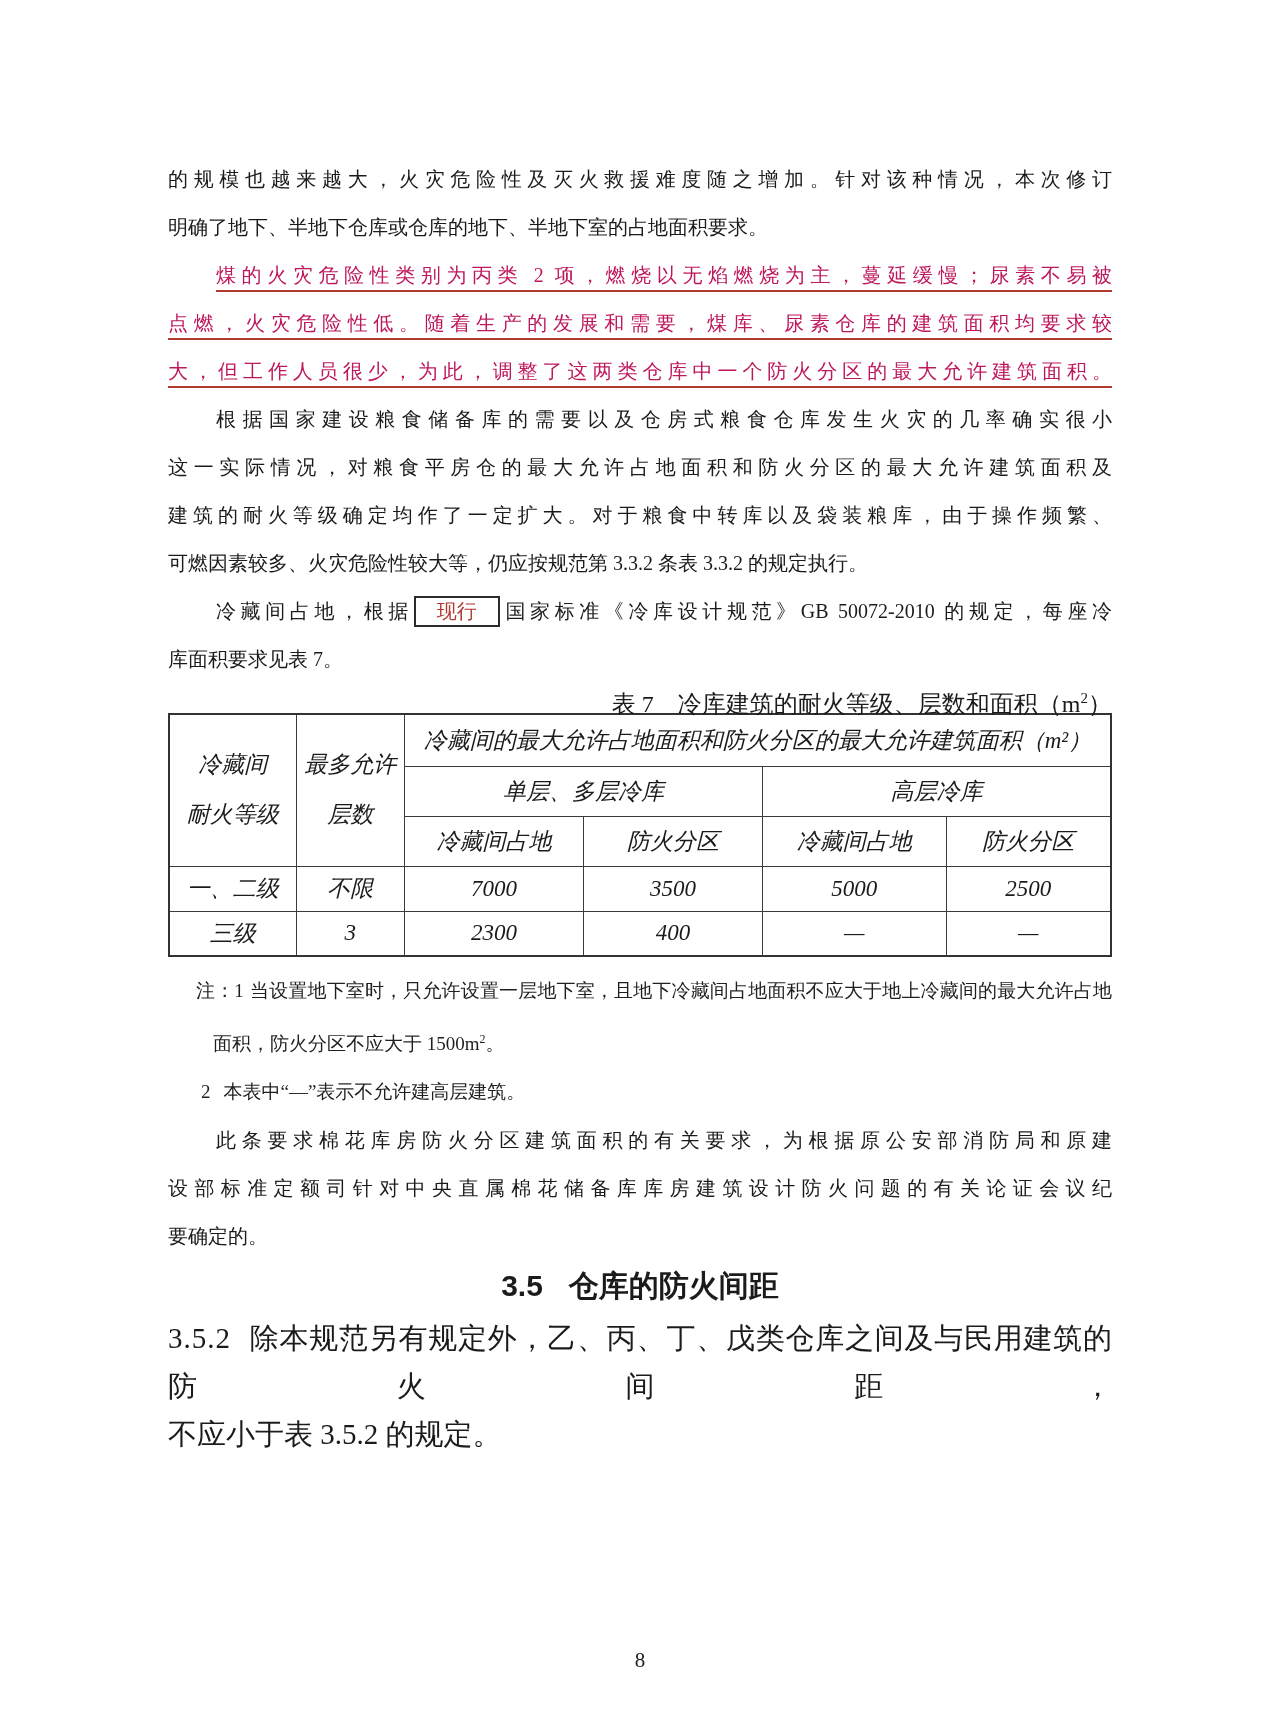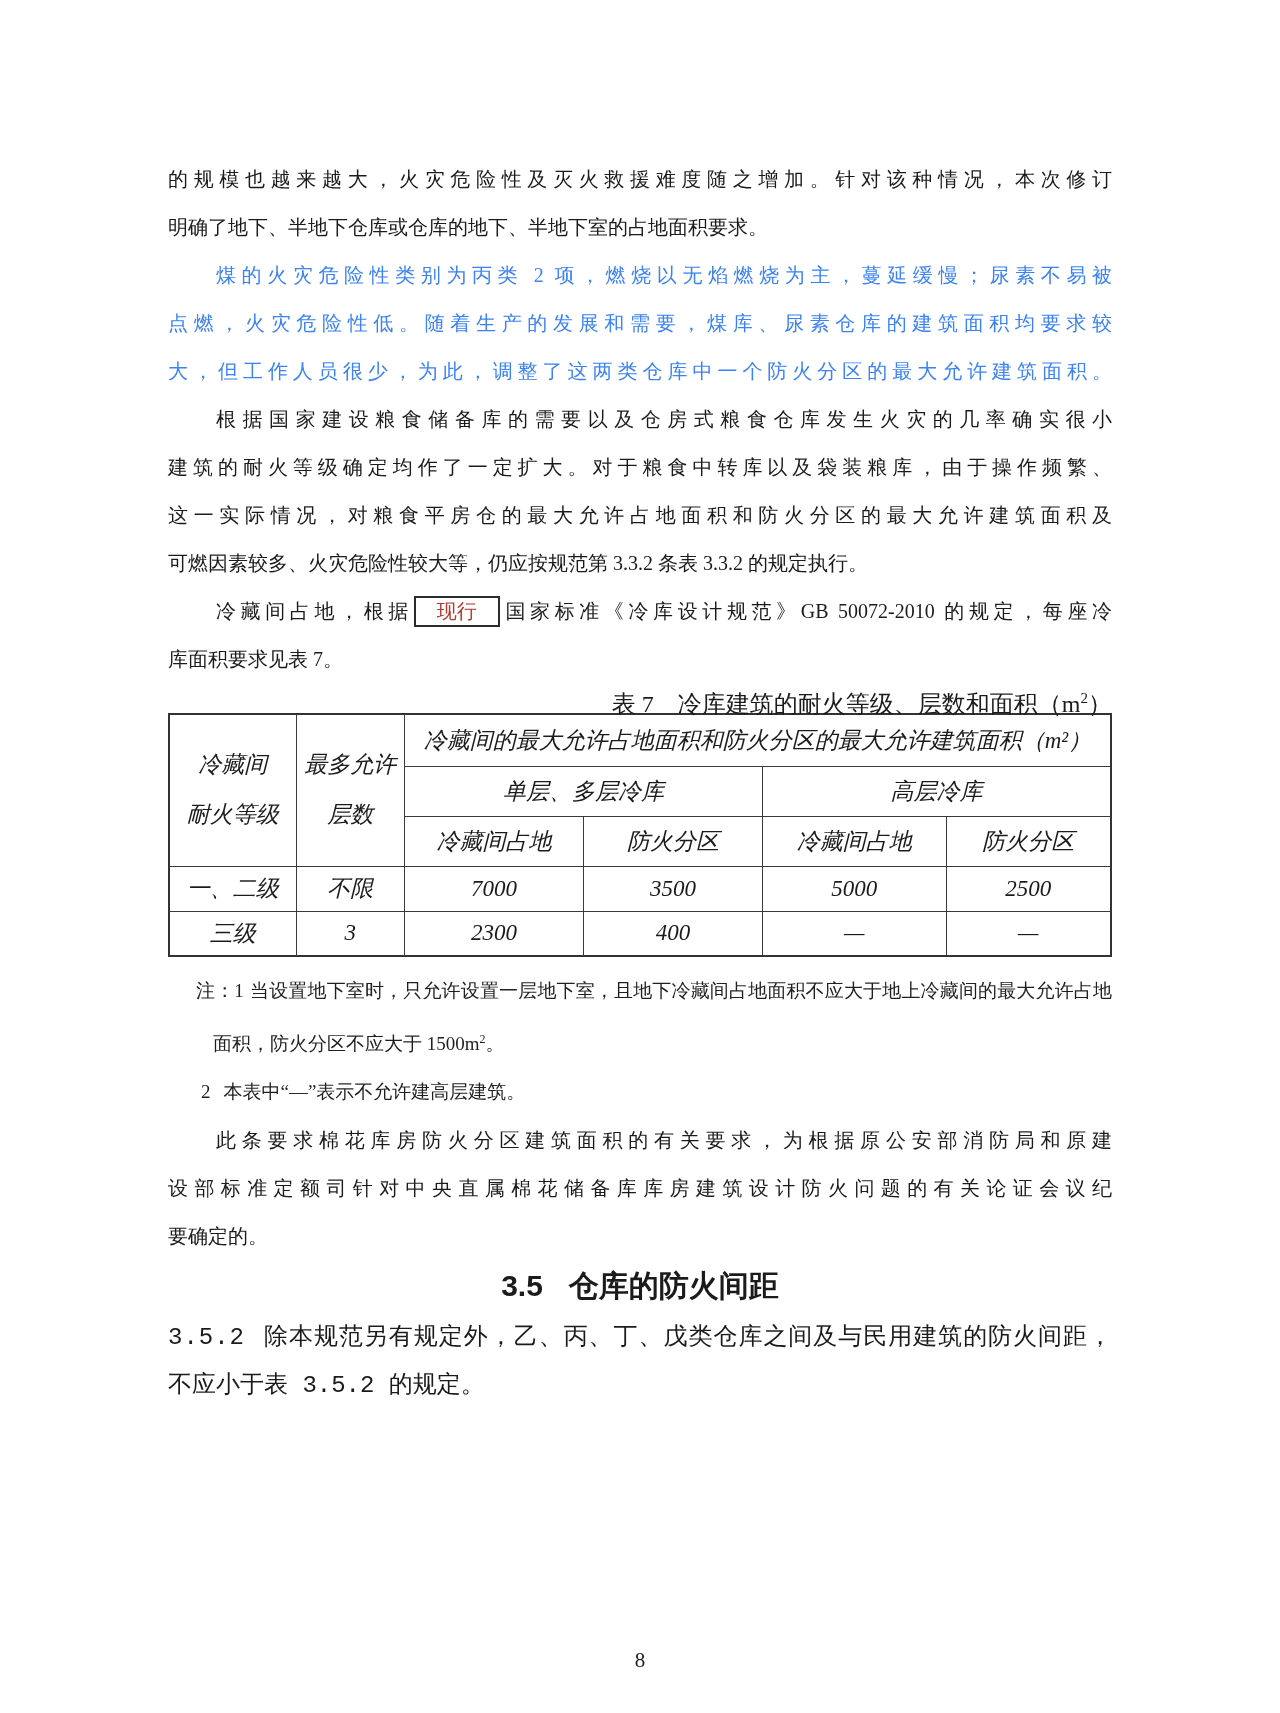--- a/index.html
+++ b/index.html
@@ -6,21 +6,22 @@
   .page{
     width:1280px;height:1713px;background:#ffffff;position:relative;
     font-family:"Liberation Serif","DejaVu Serif",serif;color:#1b1b1b;
     margin:0 auto;overflow:hidden;
   }
   .content{position:absolute;left:168px;top:0;width:944px;padding-top:155px;}
   .bl{font-size:20px;line-height:48px;min-height:48px;}
   .fill{text-align:justify;text-align-last:justify;text-justify:inter-ideograph;}
   .ind{text-indent:48px;}
   .red{
-    color:#3b82f6;
+    color:#be185d;
+    text-decoration:underline;
     text-decoration-color:#b03a32;
     text-decoration-thickness:2px;
     text-underline-offset:8px;
   }
   .boxed{
     color:#b03a32;border:2px solid #2b2b2b;display:inline-block;
     line-height:27px;padding:0 21px;text-indent:0;margin:0 1px;
   }
   .caption{font-size:24px;line-height:30px;height:30px;text-align:right;white-space:nowrap;}
   .caption sup{font-size:15px;vertical-align:super;}
@@ -40,22 +41,22 @@
   .n1b{padding-left:17px;}
   .n2{padding-left:5px;}
   .n2num{margin-right:13px;}
   .sec{
     font-family:"Liberation Sans","DejaVu Sans",sans-serif;
     font-size:30px;font-weight:700;text-align:center;
     line-height:44px;height:44px;margin:4px 0 0 0;
   }
   .sec .secnum{margin-right:26px;}
   .cl{
-    font-family:Liberation Mono, monospace;
-    font-size:24px;
+    font-family:Liberation Serif, serif;
+    font-size:29px;
   }
   .cl.first{margin-top:6px;}
   .clnum{margin-right:18px;letter-spacing:1px;}
   .pagenum{
     position:absolute;left:0;right:0;top:1648px;text-align:center;
     font-size:21px;color:#222;
   }
 </style>
 </head>
 <body>
@@ -64,22 +65,22 @@
   <div class="content">
 
     <div class="bl fill">的规模也越来越大，火灾危险性及灭火救援难度随之增加。针对该种情况，本次修订</div>
     <div class="bl">明确了地下、半地下仓库或仓库的地下、半地下室的占地面积要求。</div>
 
     <div class="bl fill ind red">煤的火灾危险性类别为丙类 2 项，燃烧以无焰燃烧为主，蔓延缓慢；尿素不易被</div>
     <div class="bl fill red">点燃，火灾危险性低。随着生产的发展和需要，煤库、尿素仓库的建筑面积均要求较</div>
     <div class="bl fill red">大，但工作人员很少，为此，调整了这两类仓库中一个防火分区的最大允许建筑面积。</div>
 
     <div class="bl fill ind">根据国家建设粮食储备库的需要以及仓房式粮食仓库发生火灾的几率确实很小</div>
+    <div class="bl fill">这一实际情况，对粮食平房仓的最大允许占地面积和防火分区的最大允许建筑面积及</div>
     <div class="bl fill">建筑的耐火等级确定均作了一定扩大。对于粮食中转库以及袋装粮库，由于操作频繁、</div>
-    <div class="bl fill">这一实际情况，对粮食平房仓的最大允许占地面积和防火分区的最大允许建筑面积及</div>
     <div class="bl">可燃因素较多、火灾危险性较大等，仍应按规范第 3.3.2 条表 3.3.2 的规定执行。</div>
 
     <div class="bl fill ind">
       <span>冷藏间占地，根据</span><span class="boxed">现行</span><span>国家标准《冷库设计规范》GB 50072-2010 的规定，每座冷</span>
     </div>
     <div class="bl">库面积要求见表 7。</div>
 
     <div class="caption">
       <span>表 7　冷库建筑的耐火等级、层数和面积（m</span><sup>2</sup><span>）</span>
     </div>

